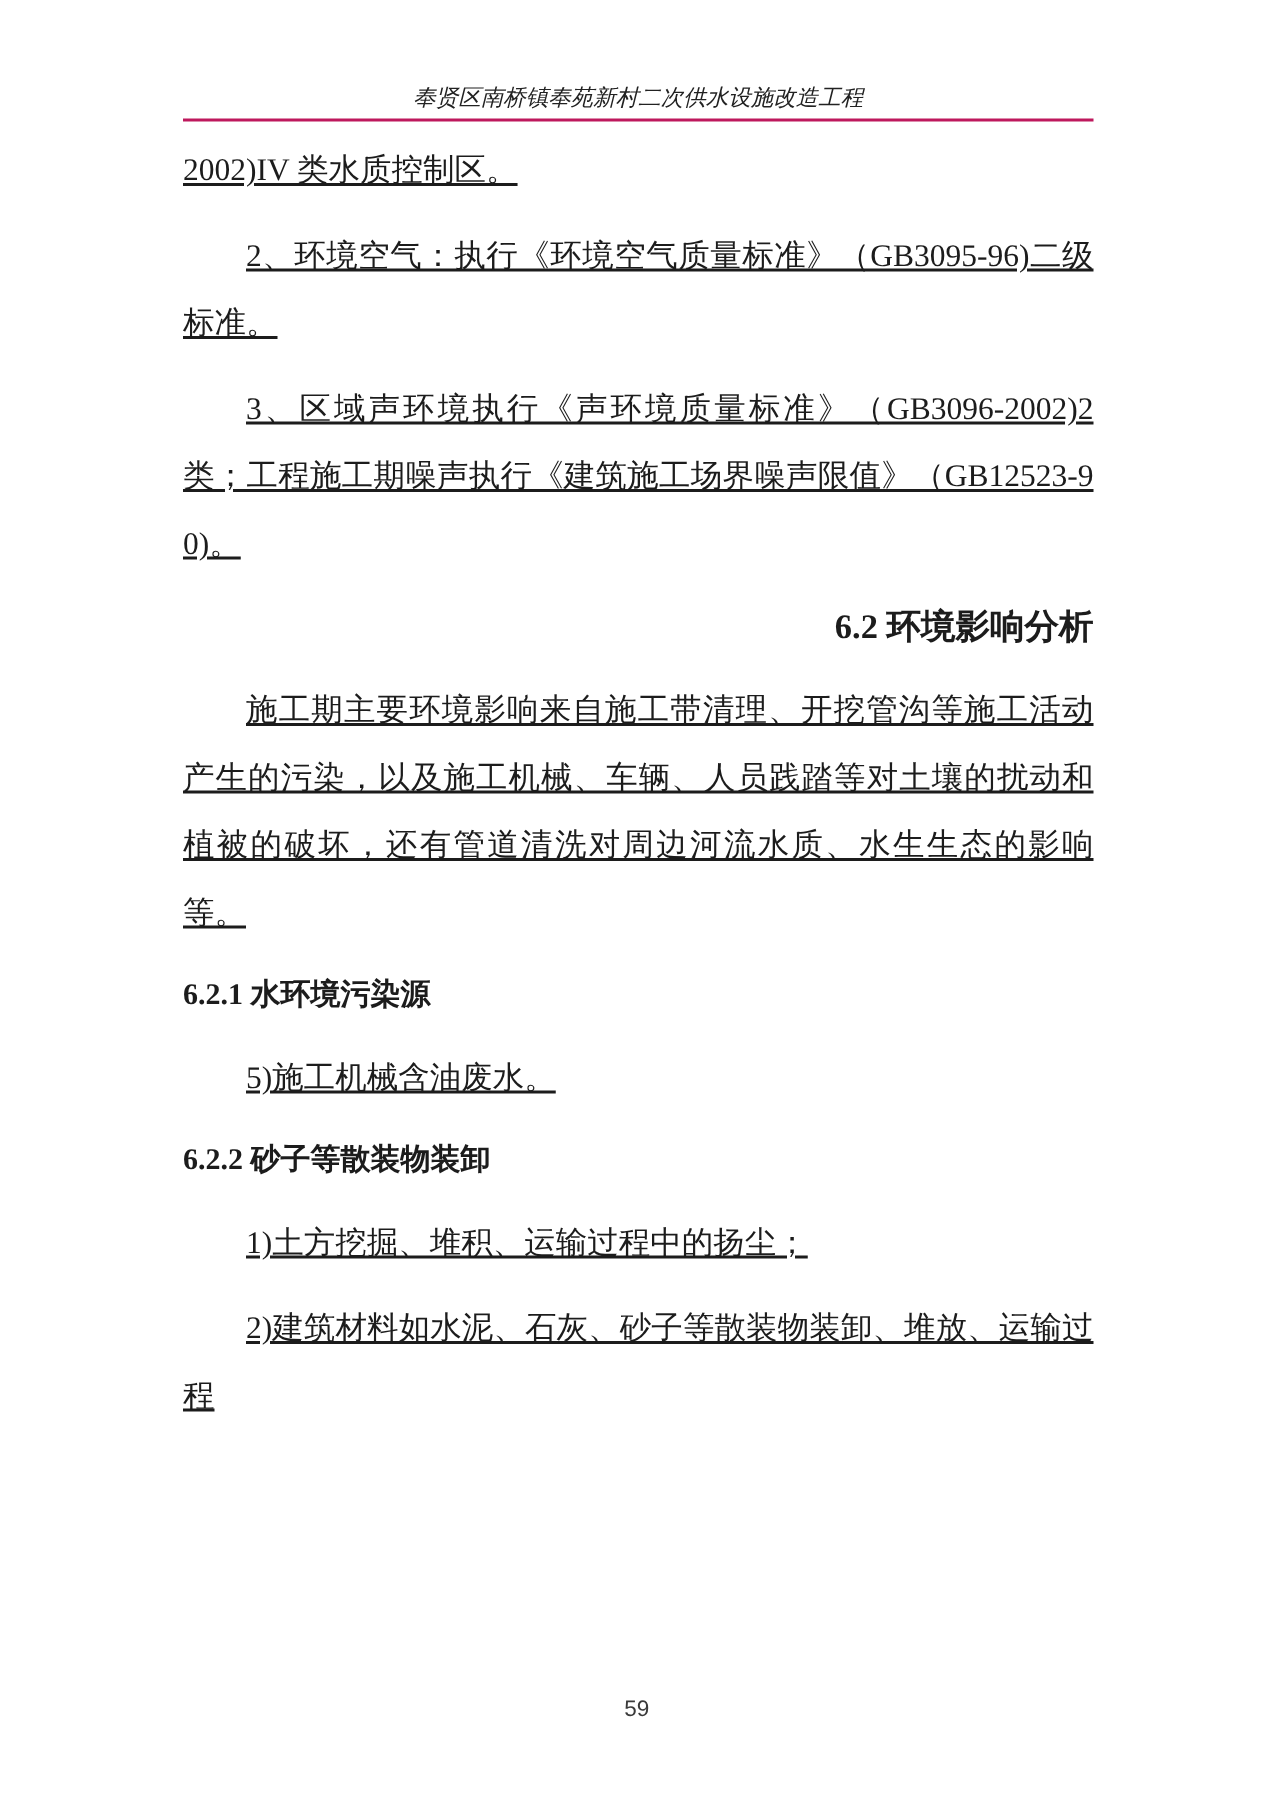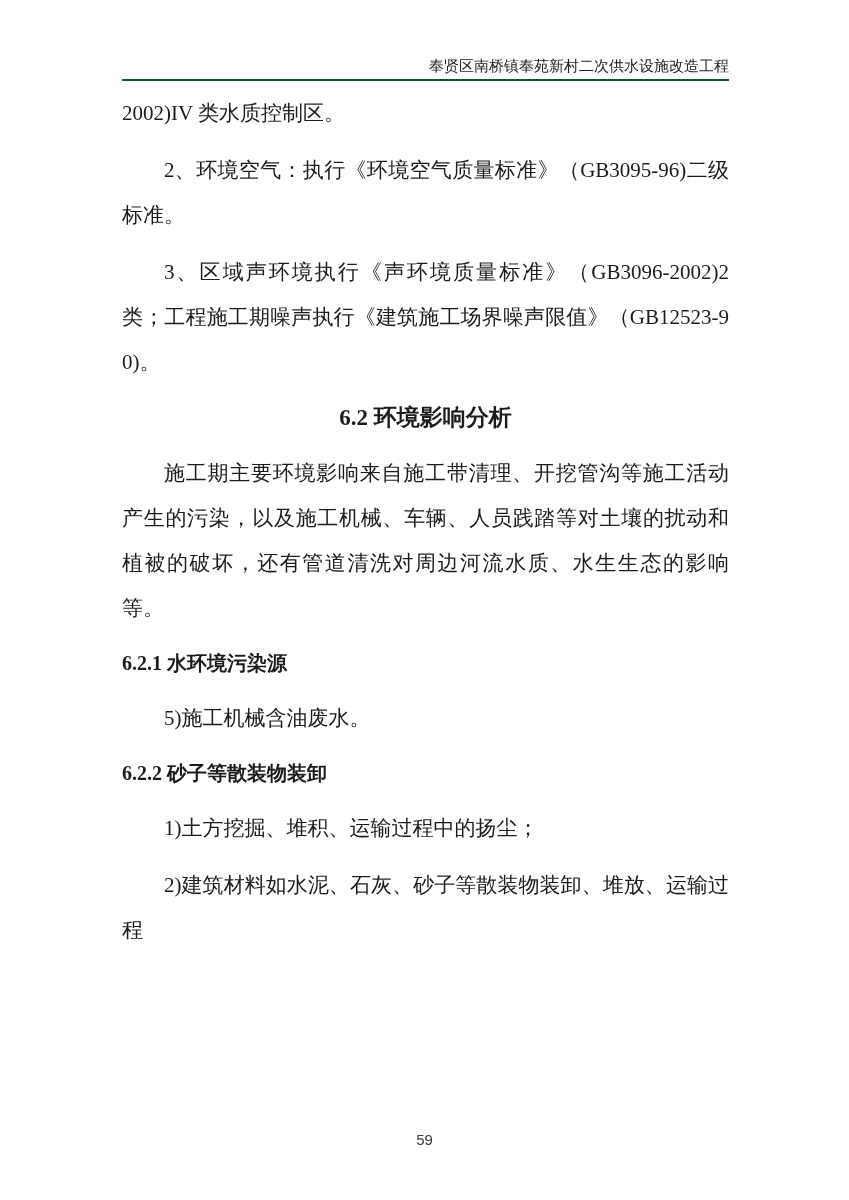--- a/index.html
+++ b/index.html
@@ -13,47 +13,49 @@
     height: 1200px;
     margin: 0 auto;
     background: #ffffff;
     box-sizing: border-box;
     padding: 56px 120px 0 122px;
     font-family: "Liberation Serif", "DejaVu Serif", serif;
     color: #1c1c1c;
     overflow: hidden;
   }
   .running-header {
-    text-align: right;
+    text-align: center;
     font-size: 15px;
     line-height: 20px;
     padding-bottom: 3px;
-    border-bottom: 2px solid #14532d;
+    border-bottom: 2px solid #be185d;
     color: #222222;
+    font-style: italic;
   }
   .content {
     padding-top: 10px;
     text-align: justify;
   }
   .para {
     font-size: 21px;
     line-height: 45px;
     margin: 0 0 12px 0;
     text-indent: 2em;
     word-break: break-all;
+    text-decoration: underline;
   }
   .para.no-indent {
     text-indent: 0;
   }
   .heading-l2 {
     font-size: 23px;
     line-height: 34px;
     font-weight: bold;
     margin: 16px 0;
-    text-align: center;
+    text-align: right;
   }
   .heading-l3 {
     font-size: 20px;
     line-height: 33px;
     font-weight: bold;
     margin: 16px 0;
     text-align: left;
   }
   .page-footer {
     position: absolute;

